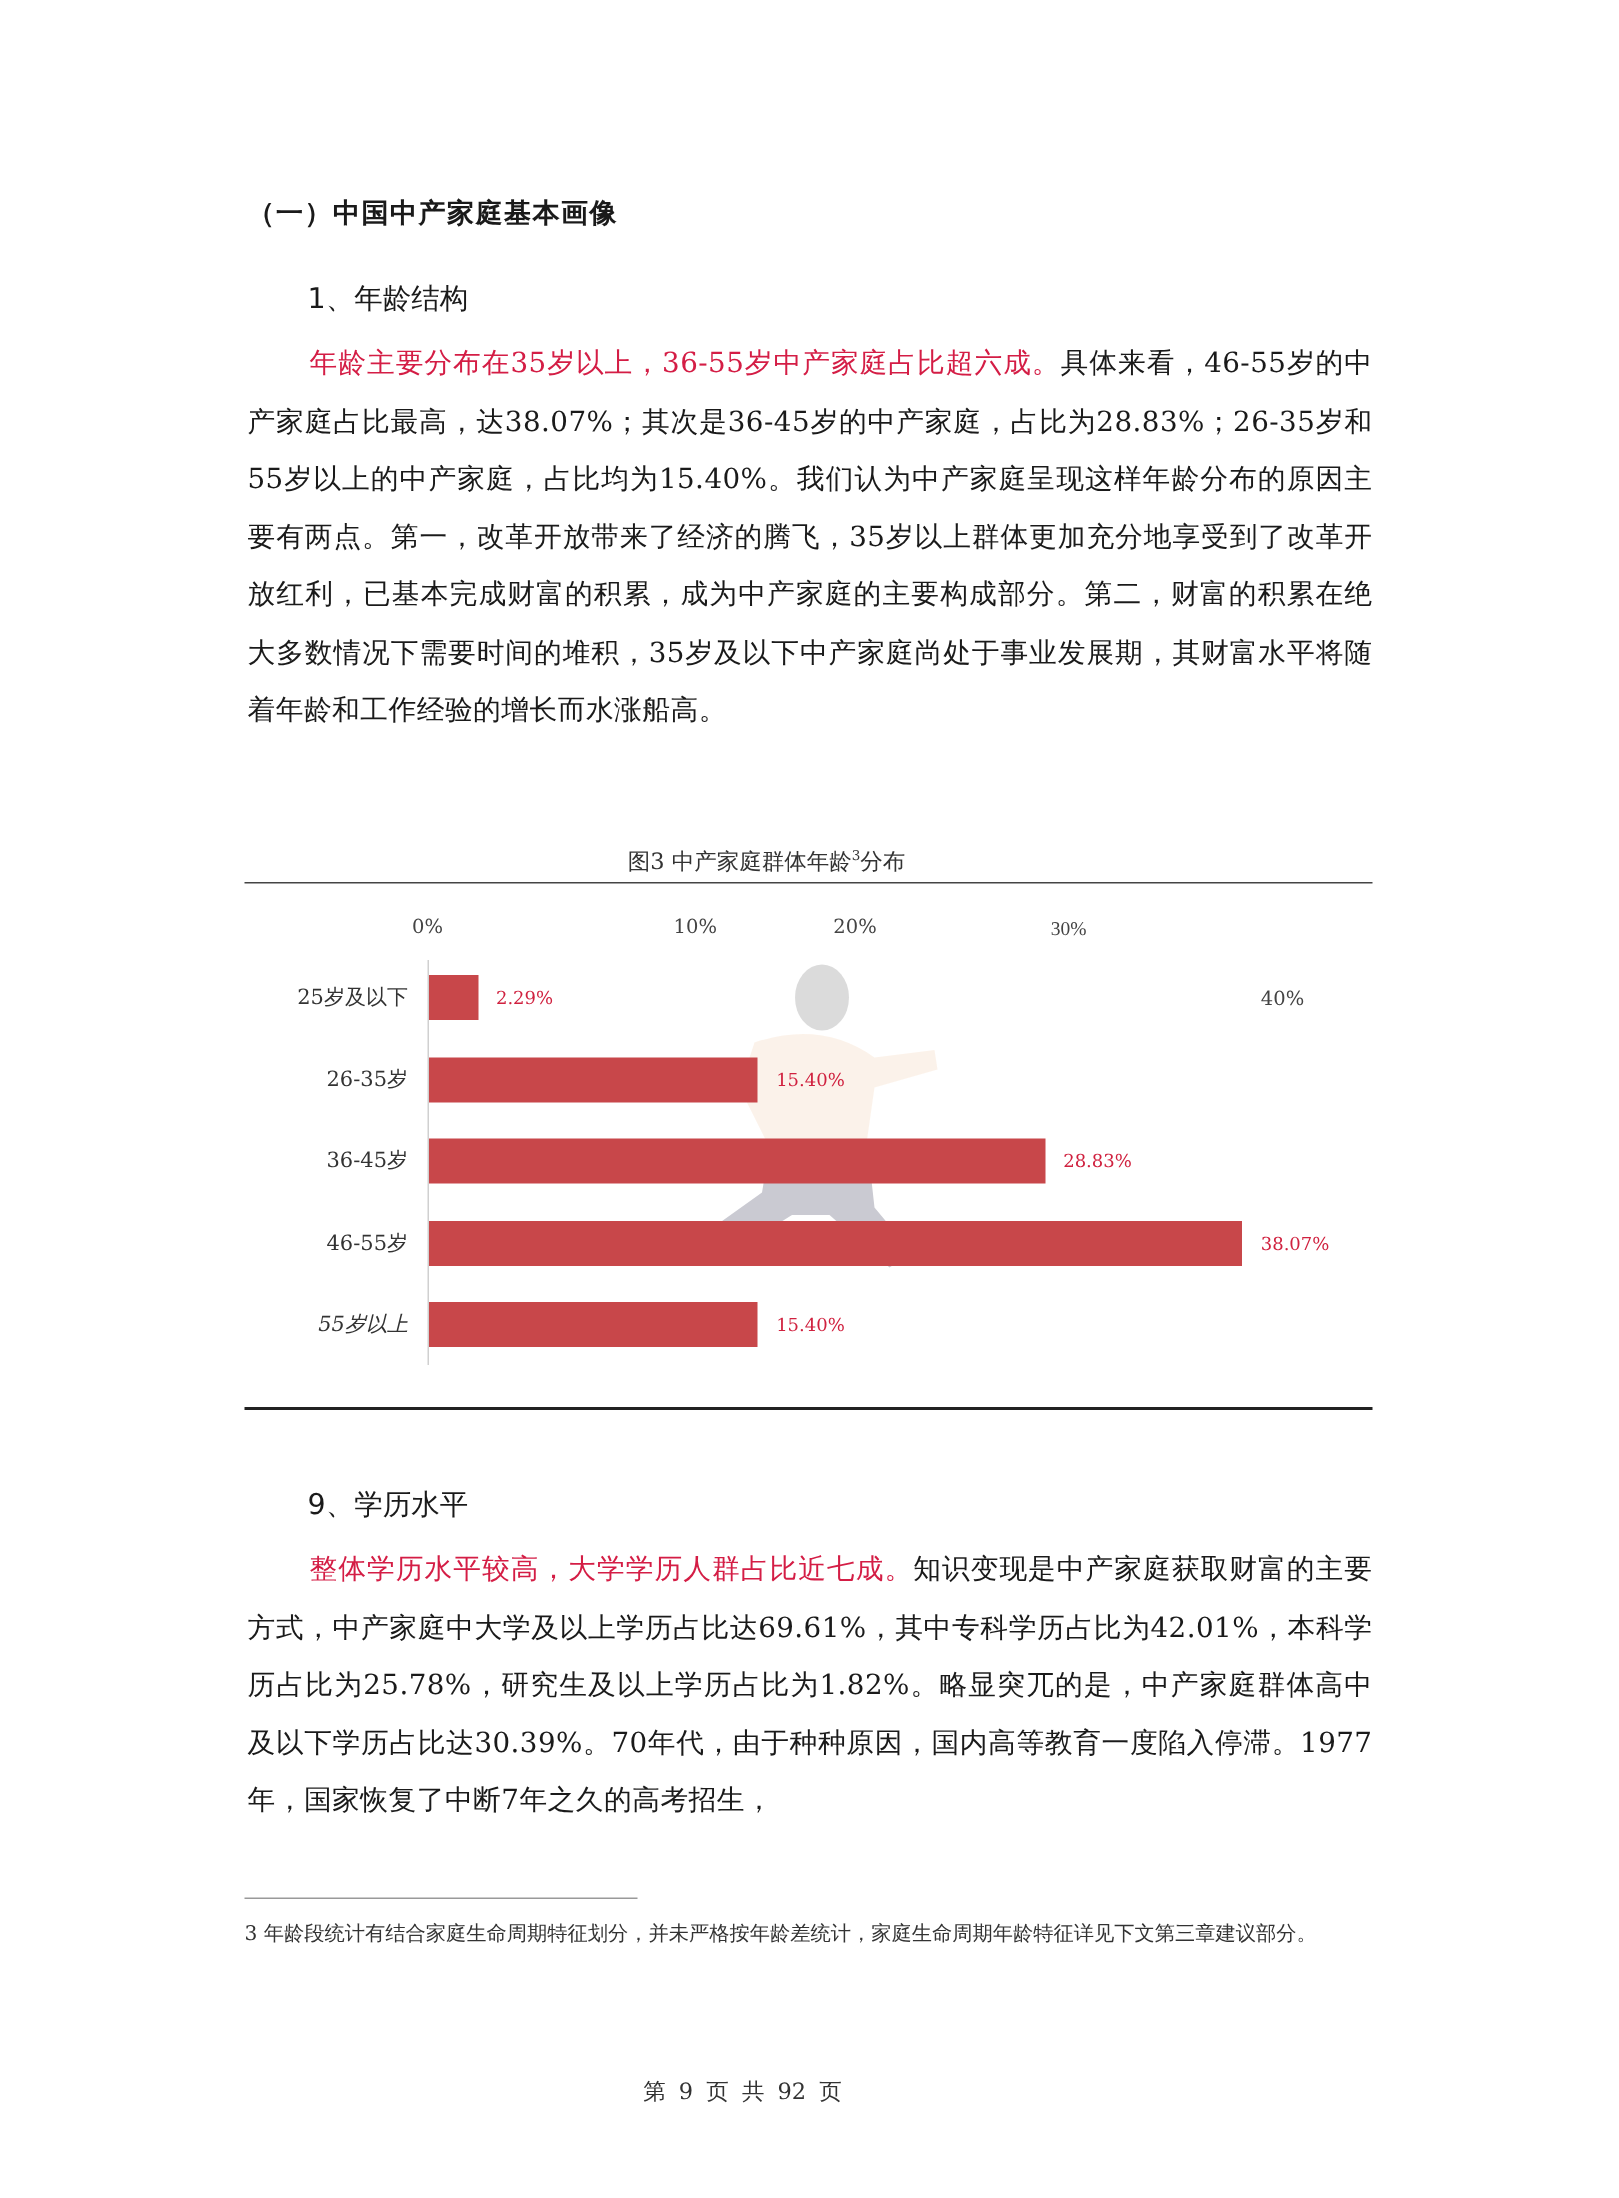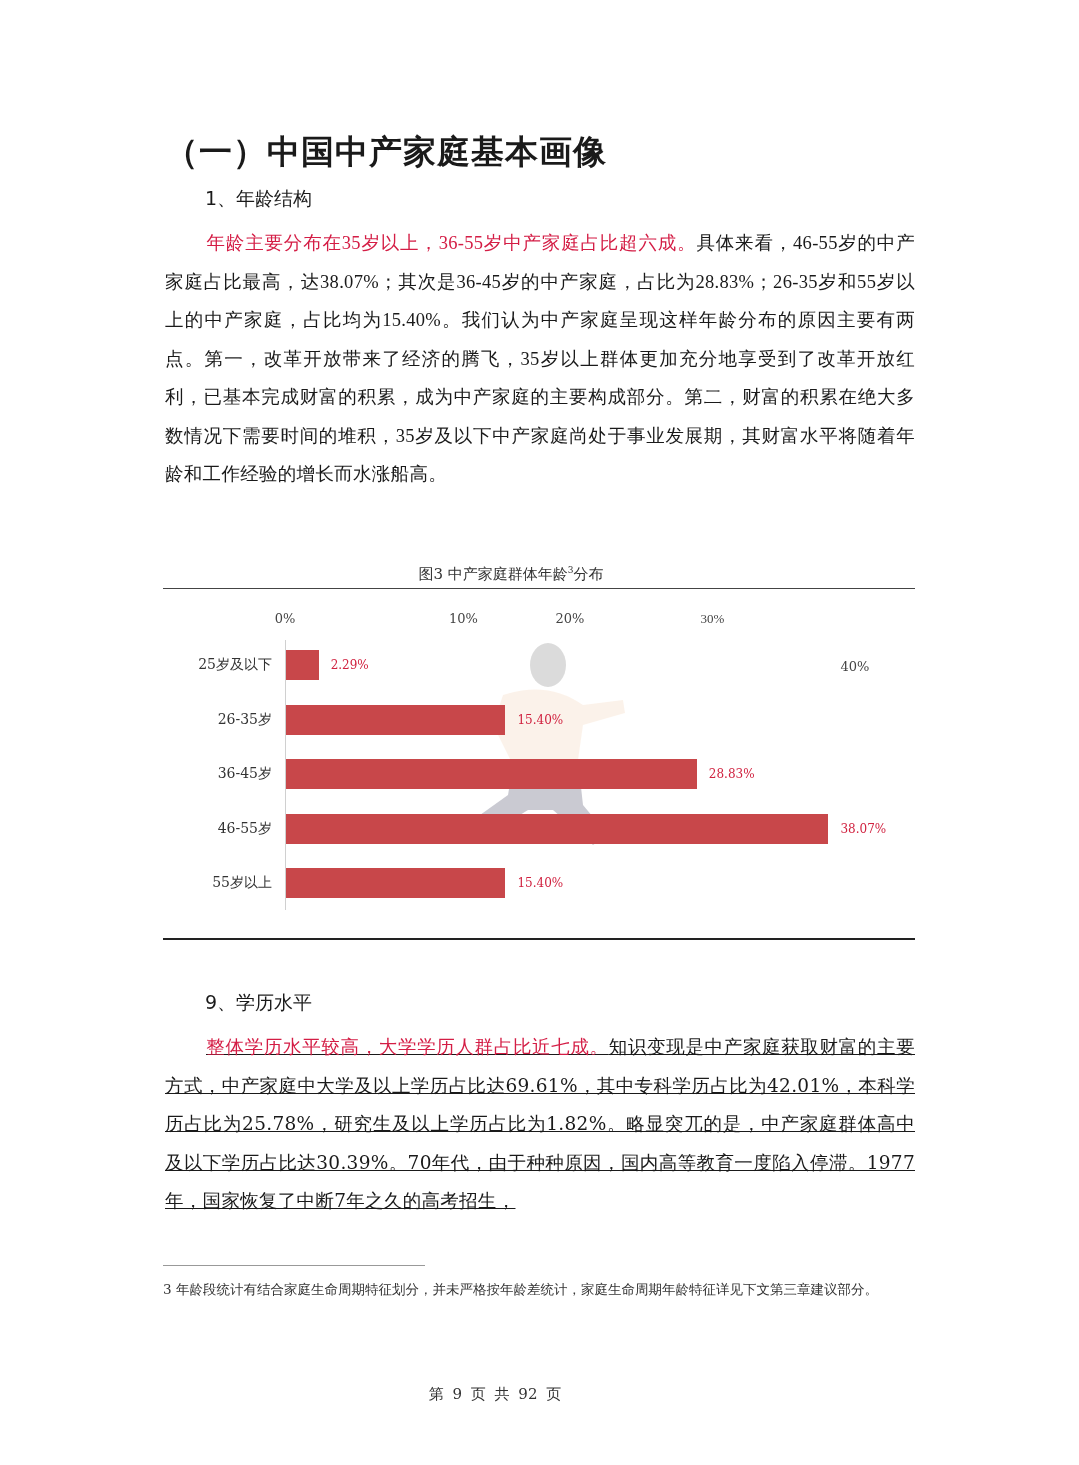--- a/index.html
+++ b/index.html
@@ -1,24 +1,24 @@
 <!DOCTYPE html>
 <html><head>
 <meta charset="utf-8">
 <style>
   html, body { margin: 0; padding: 0; background: #ffffff; }
   body { width: 1079px; height: 1465px; position: relative; overflow: hidden;
          font-family: "DejaVu Serif", "Liberation Serif", serif; color: #1a1a1a; }
   .abs { position: absolute; }
-  .h1 { left: 165px; top: 130px; font-size: 33px; font-weight: bold; letter-spacing: 1px; font-family: "DejaVu Sans", "Liberation Sans", sans-serif; }
+  .h1 { left: 165px; top: 130px; font-size: 18px; font-weight: bold; letter-spacing: 1px; font-family: "DejaVu Sans", "Liberation Sans", sans-serif; }
   .h2 { left: 205px; top: 186px; font-size: 19px; font-family: "DejaVu Sans", "Liberation Sans", sans-serif; }
   .h2b { top: 990px; }
   .para { left: 165px; width: 750px; font-size: 18.5px; line-height: 38.5px; text-align: justify; text-align-last: left; letter-spacing: 0.3px; }
-  .p1 { top: 224px; font-family: Liberation Serif, serif; }
-  .p2 { top: 1028px; text-decoration: underline; }
+  .p1 { top: 224px; }
+  .p2 { top: 1028px; }
   .indent { display: inline-block; width: 41px; }
   .hl { color: #d41d45; }
   .caption { left: 0; width: 1022px; top: 565px; text-align: center; font-size: 15px; color: #333; }
   .caption sup { font-size: 9px; }
   .rule { left: 163px; width: 752px; height: 2px; background: #222; }
   .rule-top { top: 588px; height: 1px; background: #444; }
   .rule-bot { top: 938px; }
   .chart { left: 163px; top: 595px; width: 752px; height: 335px; }
   .tick { position: absolute; top: 16px; font-size: 13px; color: #444; transform: translateX(-50%); }
   .axis { position: absolute; left: 122px; top: 45px; width: 1px; height: 270px; background: #d0d0d0; }
@@ -67,21 +67,21 @@
       <div class="val" style="top: 63px; left: 167.632px; color: rgb(208, 33, 63);">2.29%</div>
       <div class="cat" style="top: 115.5px;">26-35岁</div>
       <div class="bar" style="top: 109.5px; width: 219.45px; background: rgb(200, 71, 74);"></div>
       <div class="val" style="top: 117.5px; left: 354.45px; color: rgb(208, 33, 63);">15.40%</div>
       <div class="cat" style="top: 170px;">36-45岁</div>
       <div class="bar" style="top: 164px; width: 410.827px; background: rgb(200, 71, 74);"></div>
       <div class="val" style="top: 172px; left: 545.827px; color: rgb(208, 33, 63); text-align: center;">28.83%</div>
       <div class="cat" style="top: 224.5px;">46-55岁</div>
       <div class="bar" style="top: 218.5px; width: 542.497px; background: rgb(200, 71, 74);"></div>
       <div class="val" style="top: 226.5px; left: 677.497px; color: rgb(208, 33, 63);">38.07%</div>
-      <div class="cat" style="top: 279px;">55岁以上</div>
+      <div class="cat" style="top: 279px; font-style: italic;">55岁以上</div>
       <div class="bar" style="top: 273px; width: 219.45px; background: rgb(200, 71, 74);"></div>
       <div class="val" style="top: 281px; left: 354.45px; color: rgb(208, 33, 63);">15.40%</div>
     </div>
 </div>
 
 <div class="abs rule rule-bot"></div>
 
 <div class="abs h2 h2b">9、学历水平</div>
 
 <div class="abs para p2">

